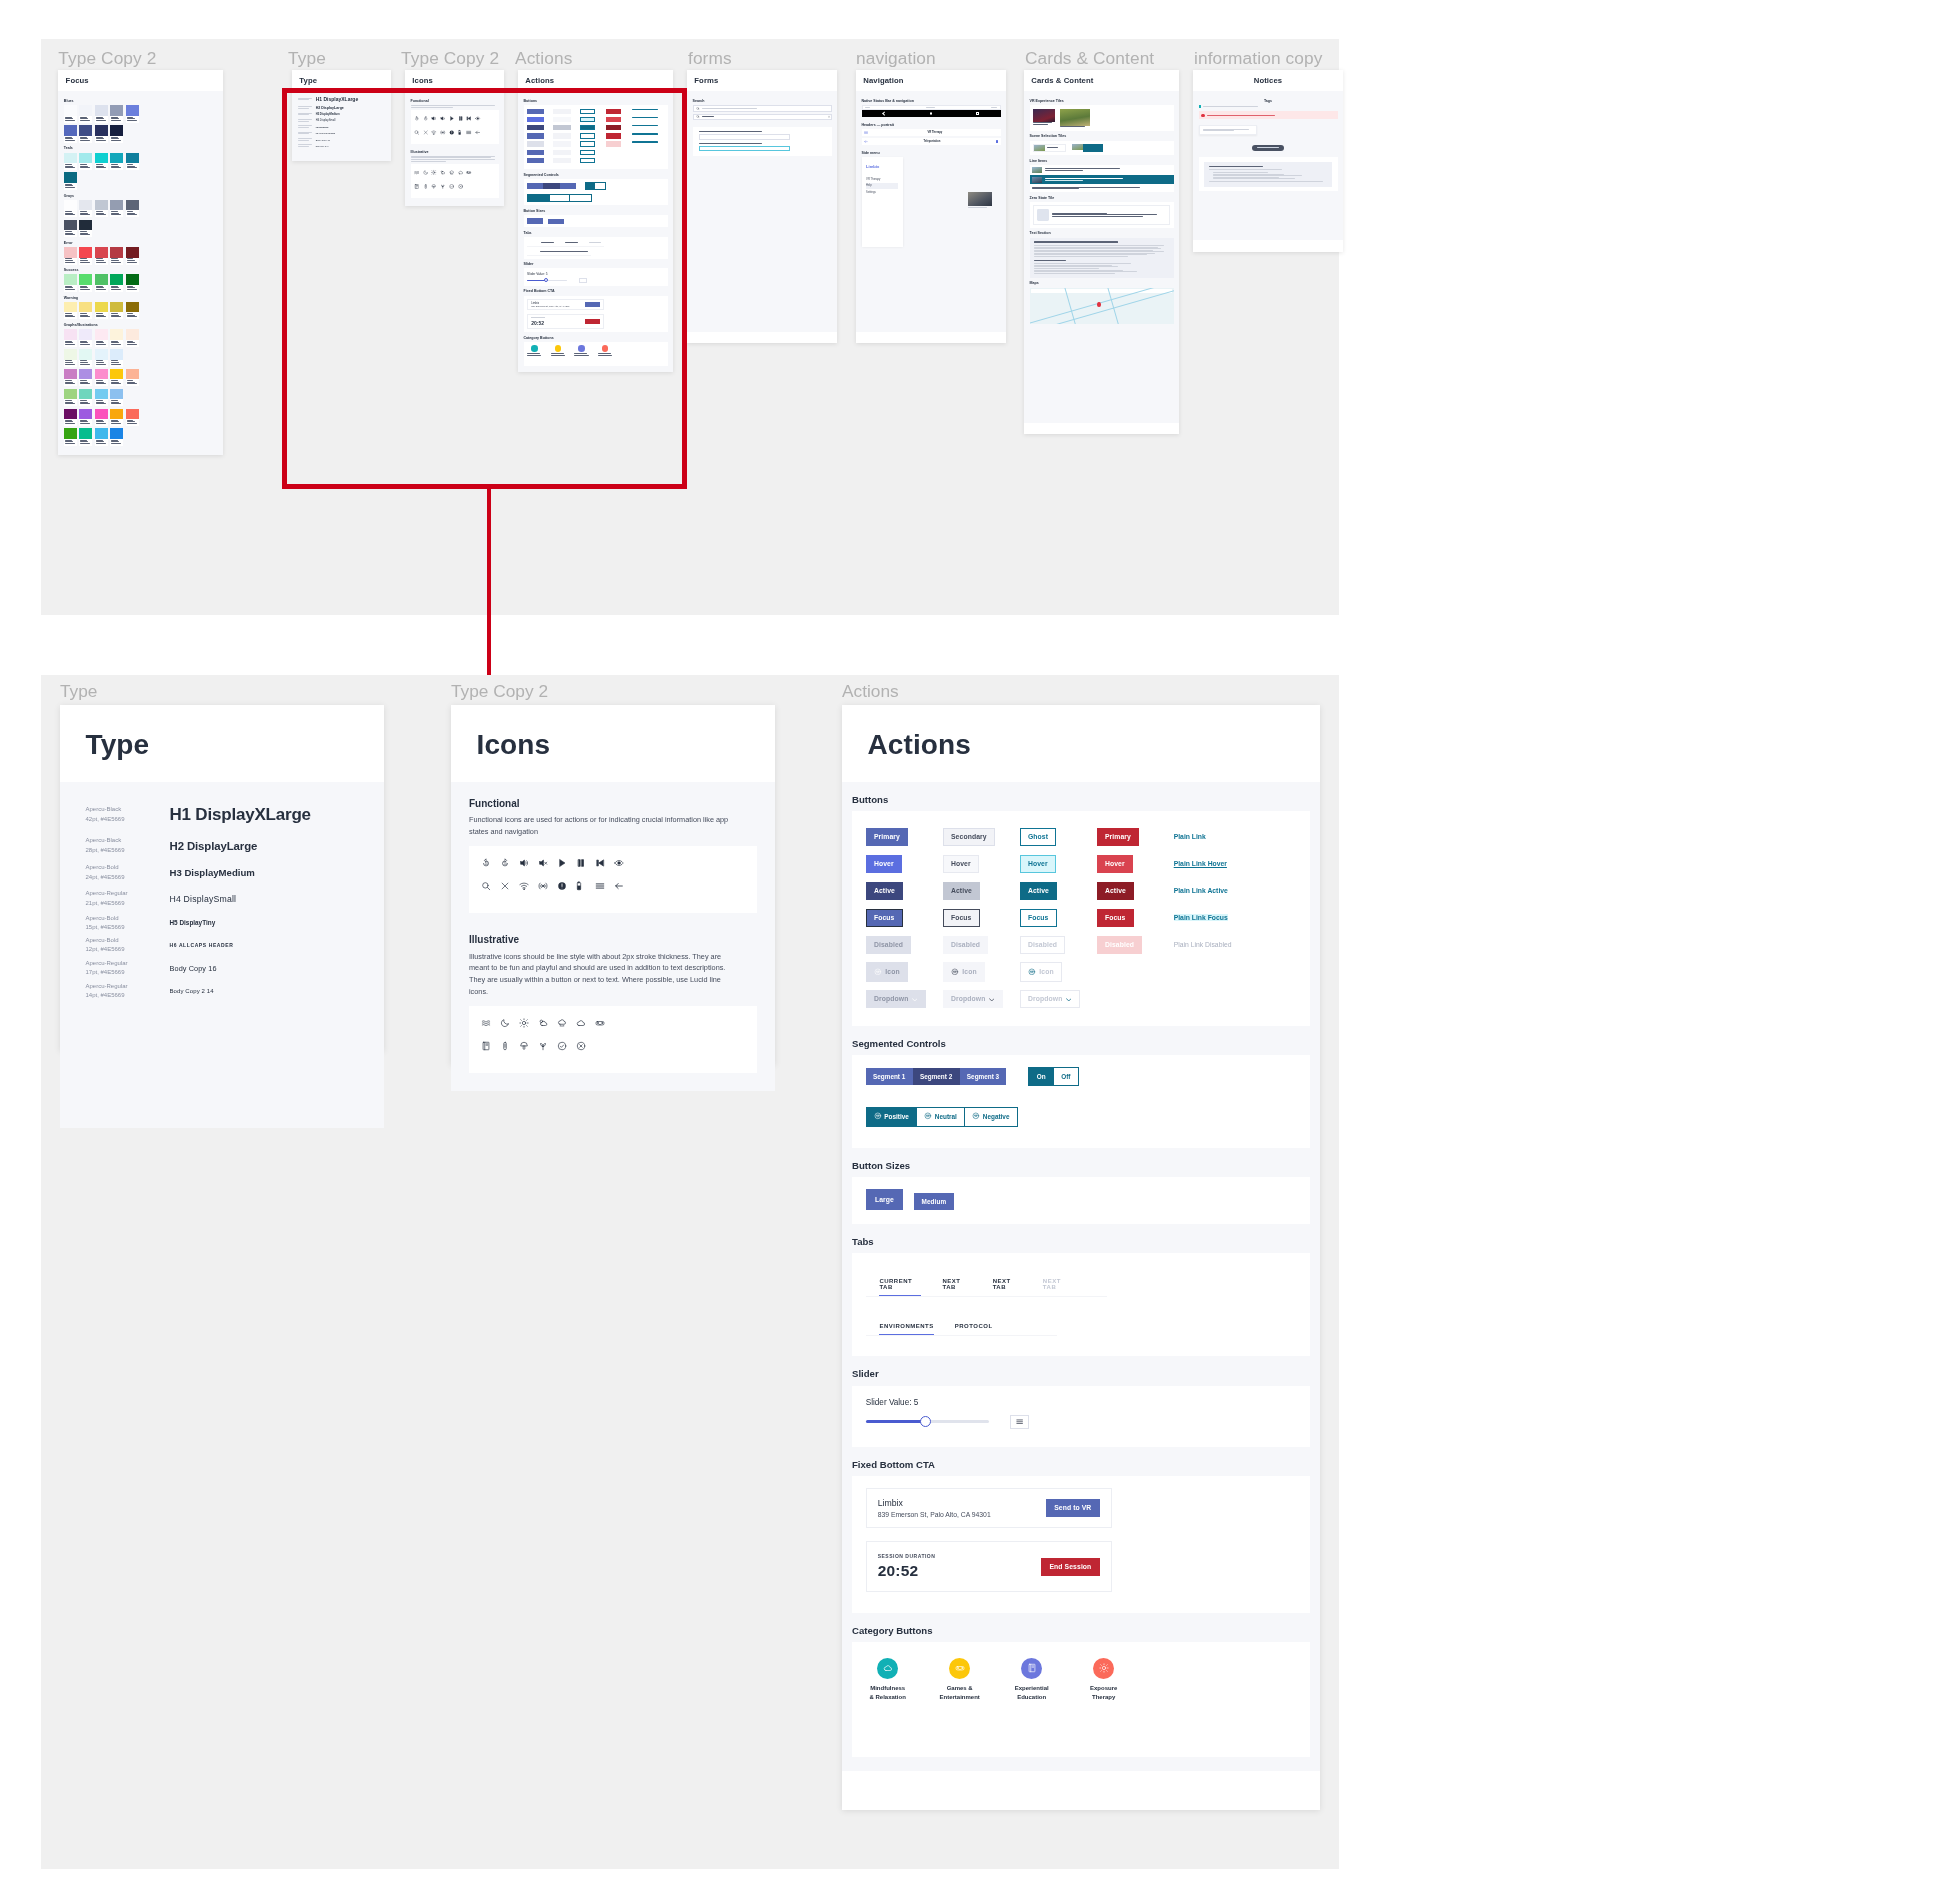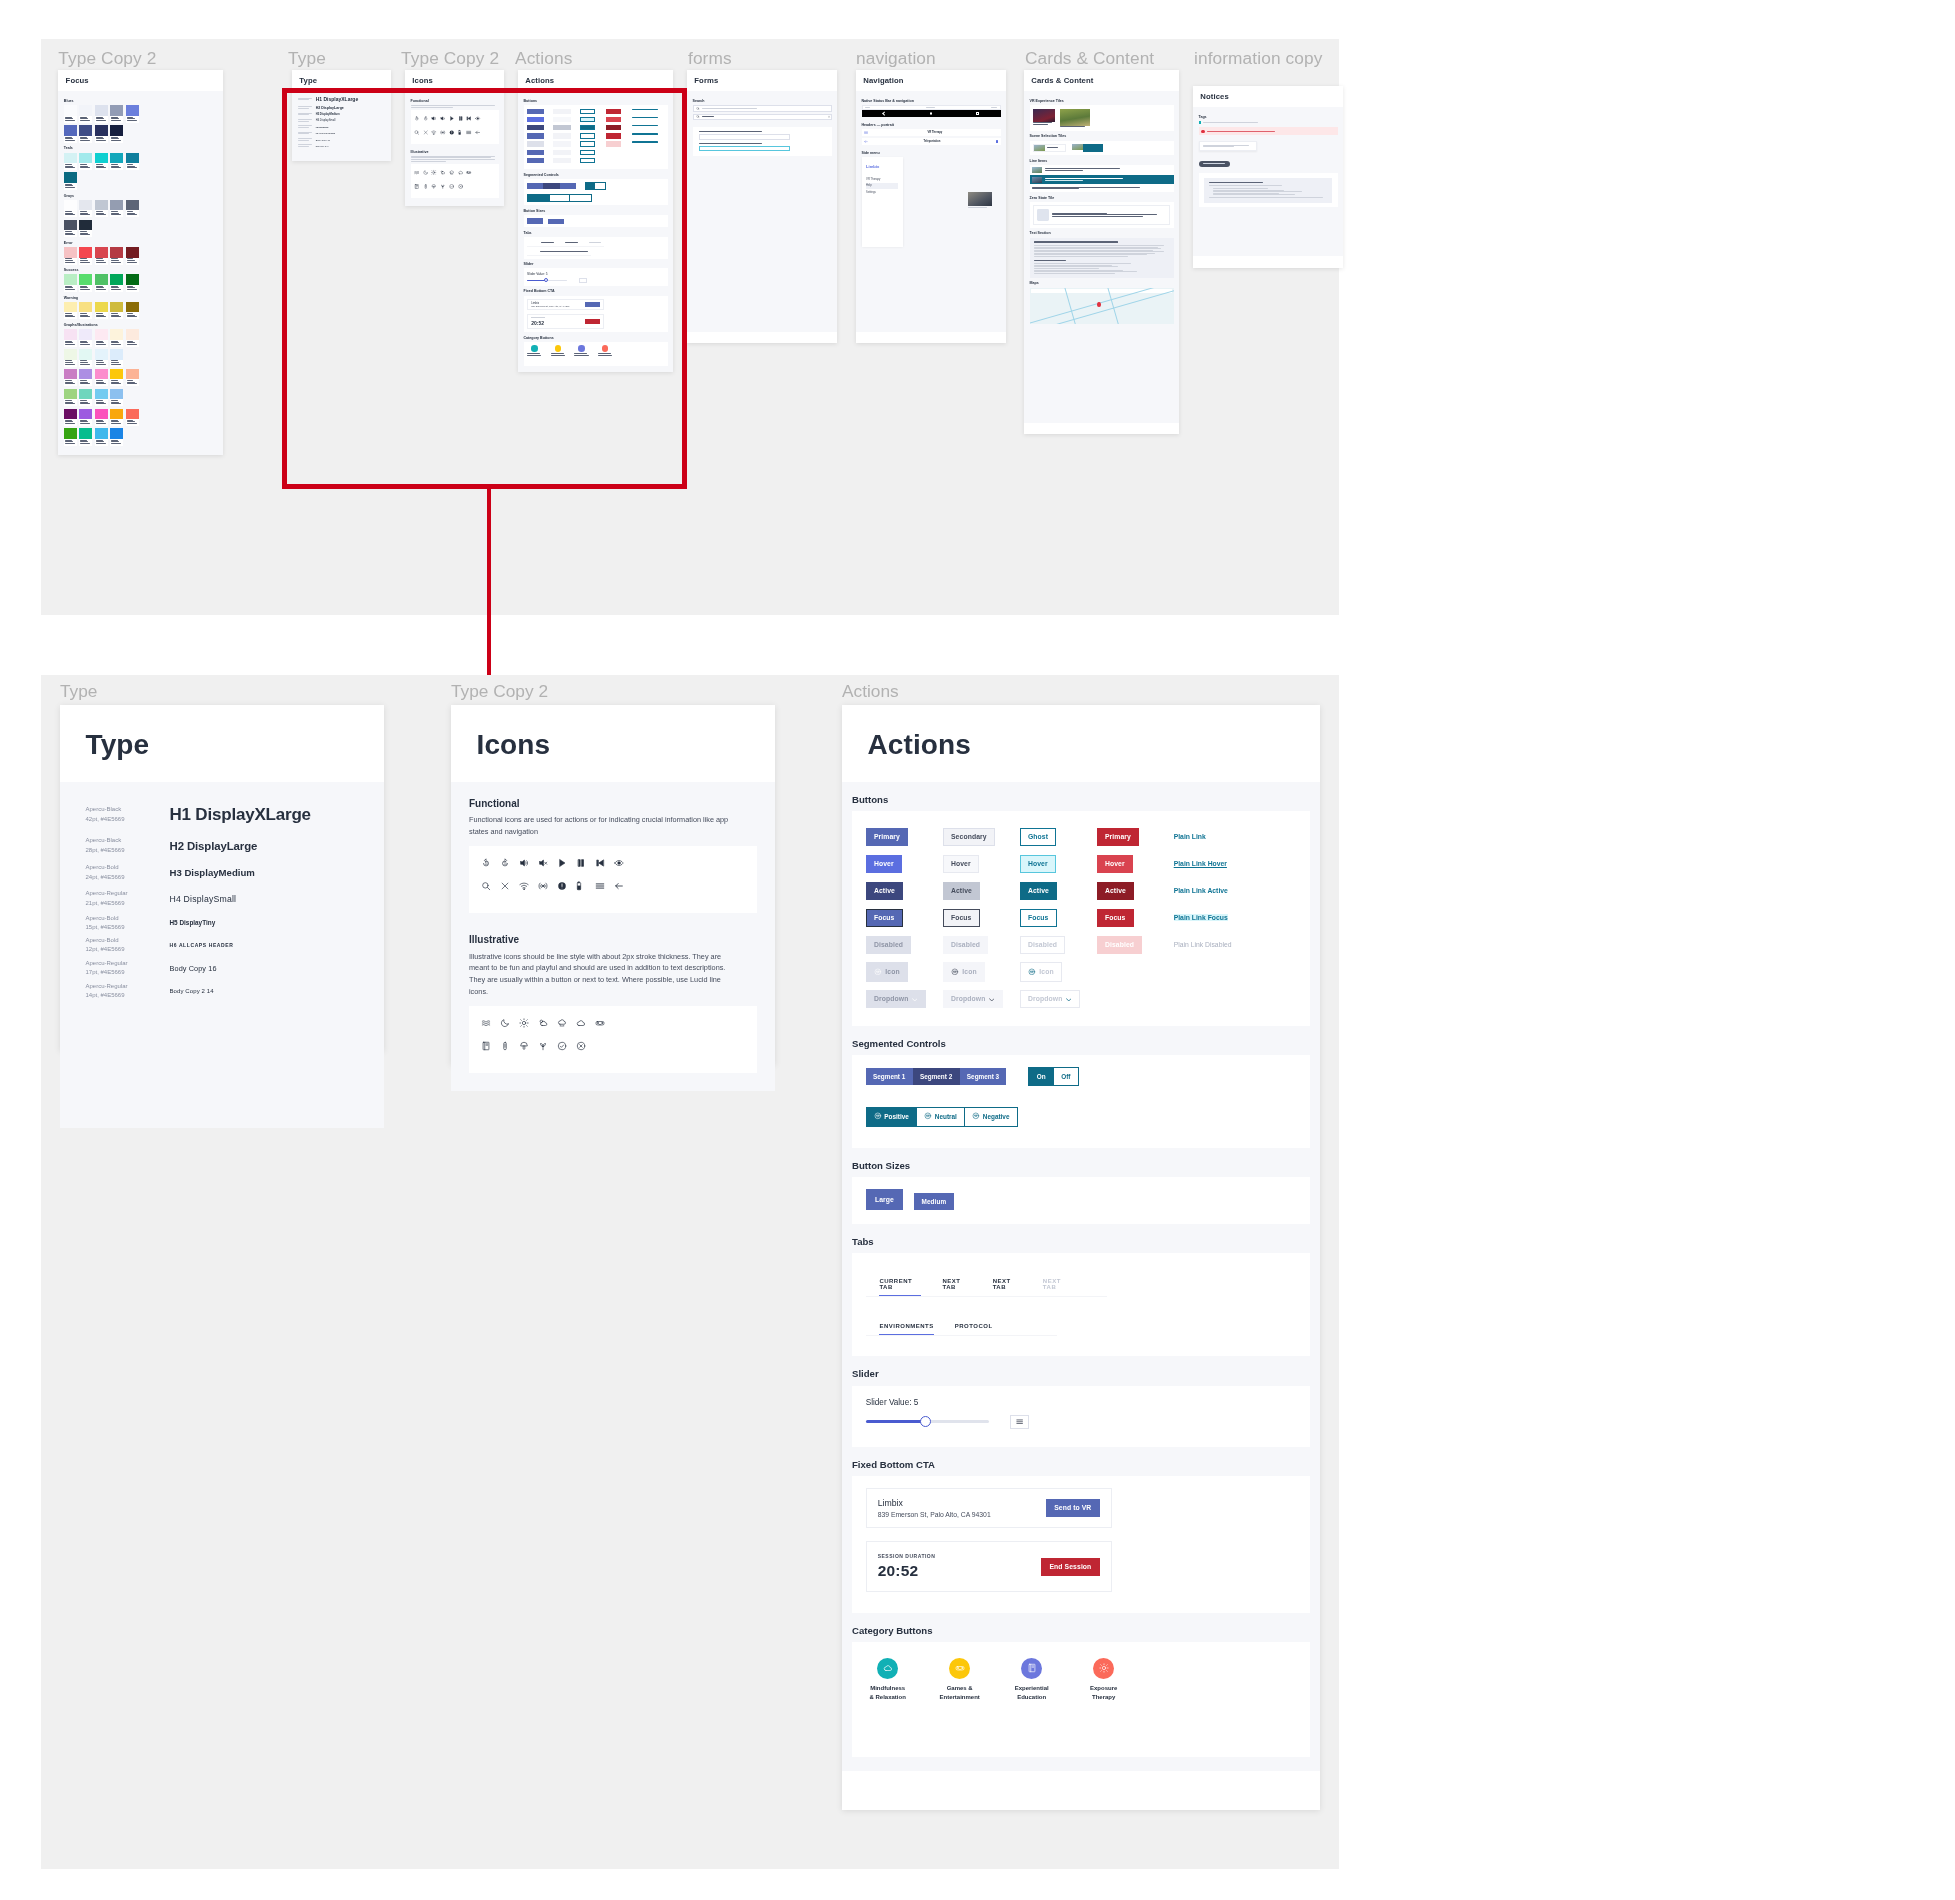--- a/index.html
+++ b/index.html
@@ -1309,21 +1309,21 @@
             <div style="position:absolute;left:-10%;top:34%;width:130%;height:0.9px;background:#9fd4e8;transform:rotate(-16deg)"></div>
             <div style="position:absolute;left:-10%;top:58%;width:130%;height:0.9px;background:#9fd4e8;transform:rotate(-16deg)"></div>
             <div style="position:absolute;left:28%;top:-10%;width:0.9px;height:130%;background:#9fd4e8;transform:rotate(-16deg)"></div>
             <div style="position:absolute;left:58%;top:-10%;width:0.9px;height:130%;background:#9fd4e8;transform:rotate(-16deg)"></div>
             <div style="position:absolute;left:47%;top:40%;width:3.6px;height:5px;background:#e0313f;border-radius:50% 50% 50% 50%/60% 60% 40% 40%;"></div>
           </div>
         </div>
       </div>
   </div>
 
-  <div class="mini-card" style="left:1152px; top:47px; width:150px; height:182px;">
+  <div class="mini-card" style="left:1152px; top:31px; width:150px; height:182px;text-align:center;">
     <div class="mini-head">
       <div class="mini-title">Notices</div>
     </div>
     <div class="mini-body" id="notices-mini" style="height:149px;"><div class="mini-sec">Tags</div><div style="display:flex;gap:1.8px;align-items:center;margin-bottom:3.6px;">
           <div style="width:2.3px;height:2.3px;background:#11b0b5;"></div>
           <div class="ln" style="width:40%"></div>
         </div><div style="background:#fde7e8;display:flex;gap:2.3px;align-items:center;padding:2.3px 2.7px;margin-bottom:5.5px;">
           <div style="width:3.6px;height:3.6px;border-radius:50%;background:#e0313f;"></div>
           <div class="ln" style="background:#e0616c;width:68px;"></div>
         </div><div style="background:#fff;border:0.5px solid #eceef3;padding:2.7px 3.2px;width:58px;margin-bottom:5.5px;box-shadow:0 0.5px 1.8px rgba(0,0,0,.06);">

